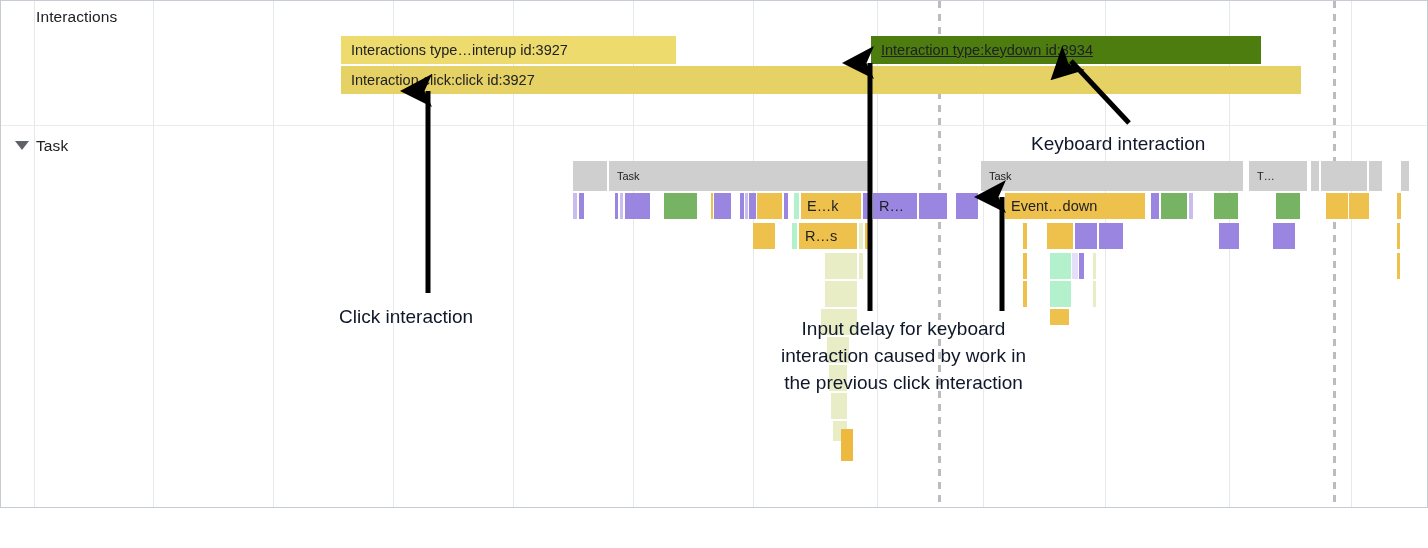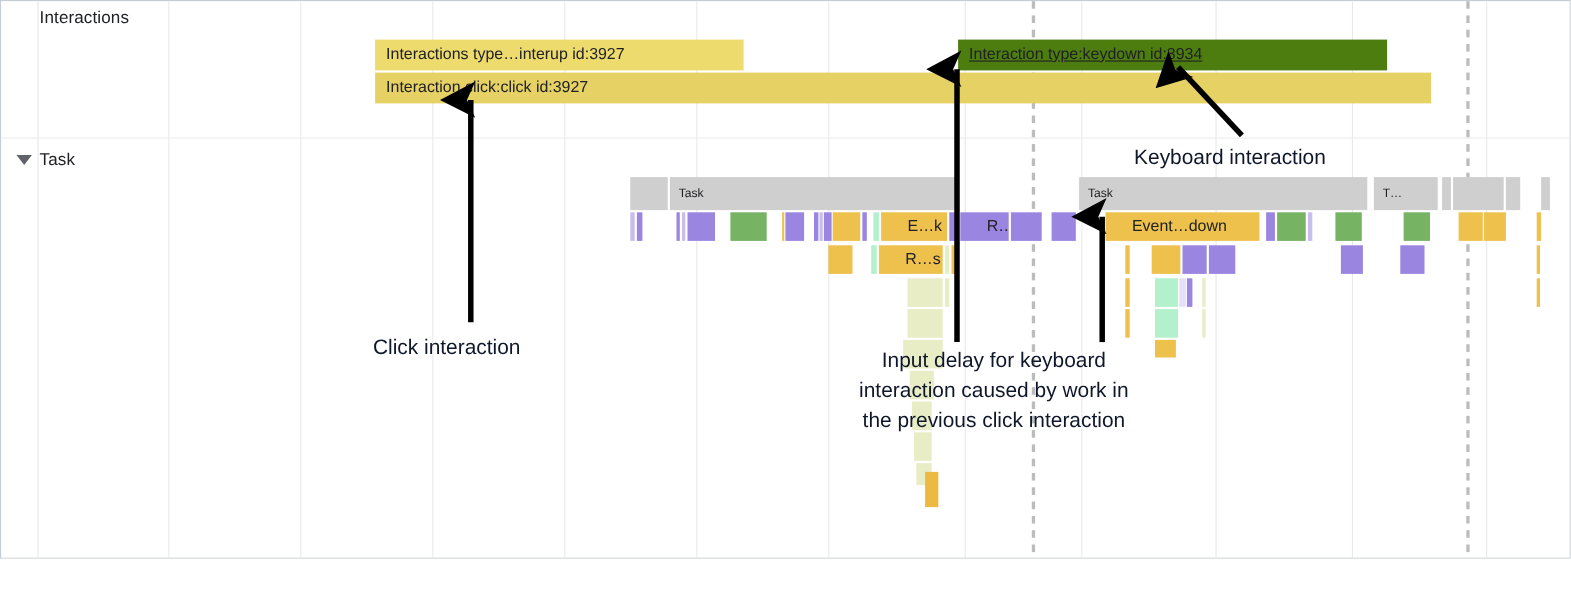--- a/index.html
+++ b/index.html
@@ -80,21 +80,21 @@
     font-size: 11px;
     display: flex;
     align-items: center;
     padding-left: 8px;
   }
   .blk.lbl {
     color: #202124;
     font-size: 14.5px;
     display: flex;
     align-items: center;
-    padding-left: 24px;
+    padding-left: 6px;
   }
   
   .anno {
     position: absolute;
     color: #0f172a;
     font-size: 19px;
     line-height: 27px;
     white-space: pre;
   }
   .anno.center { text-align: center; }

